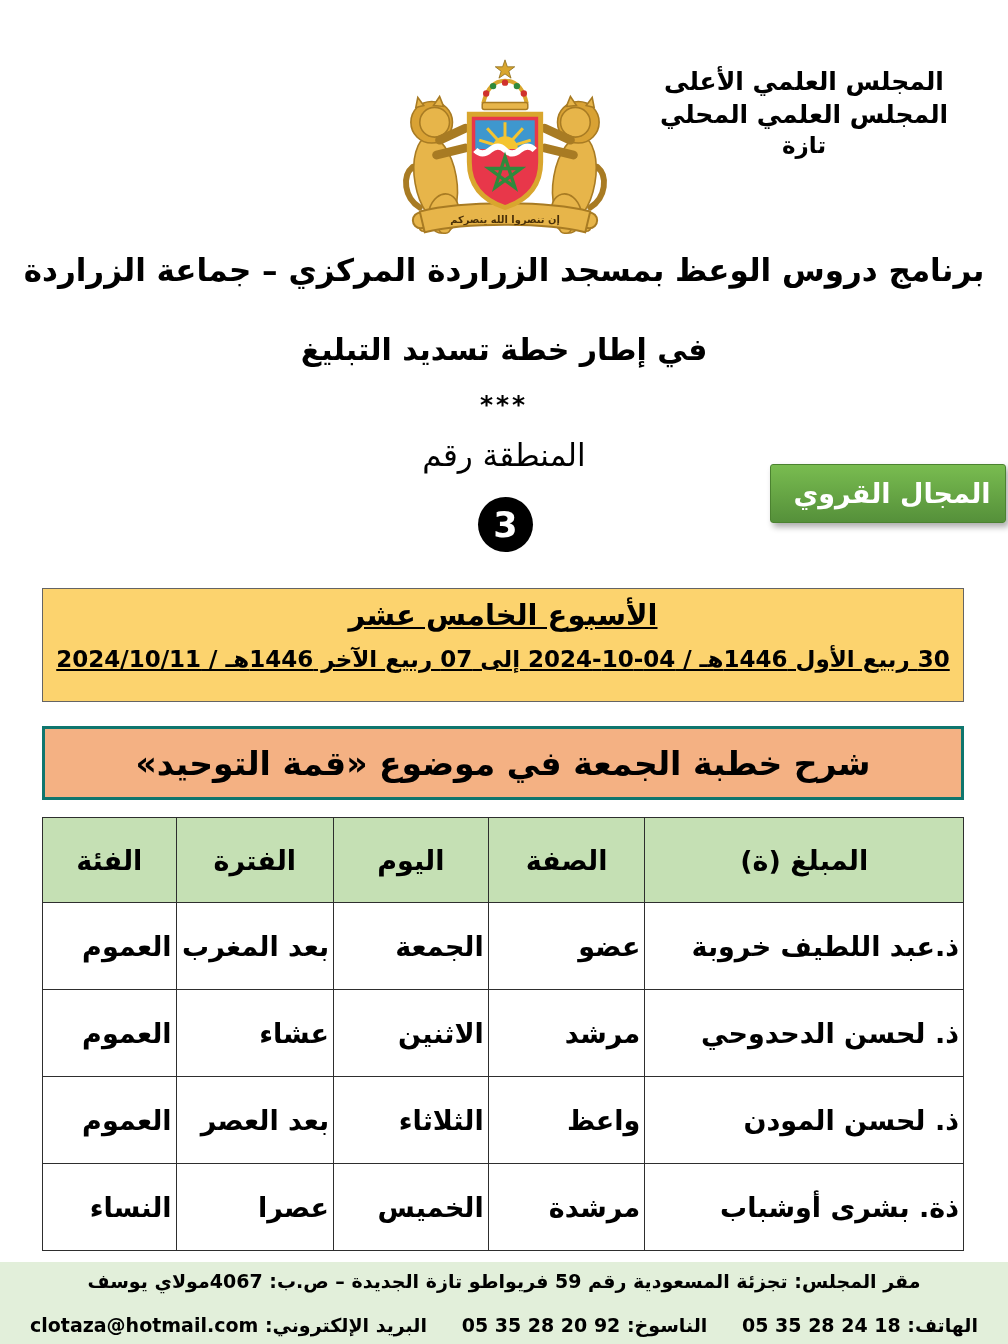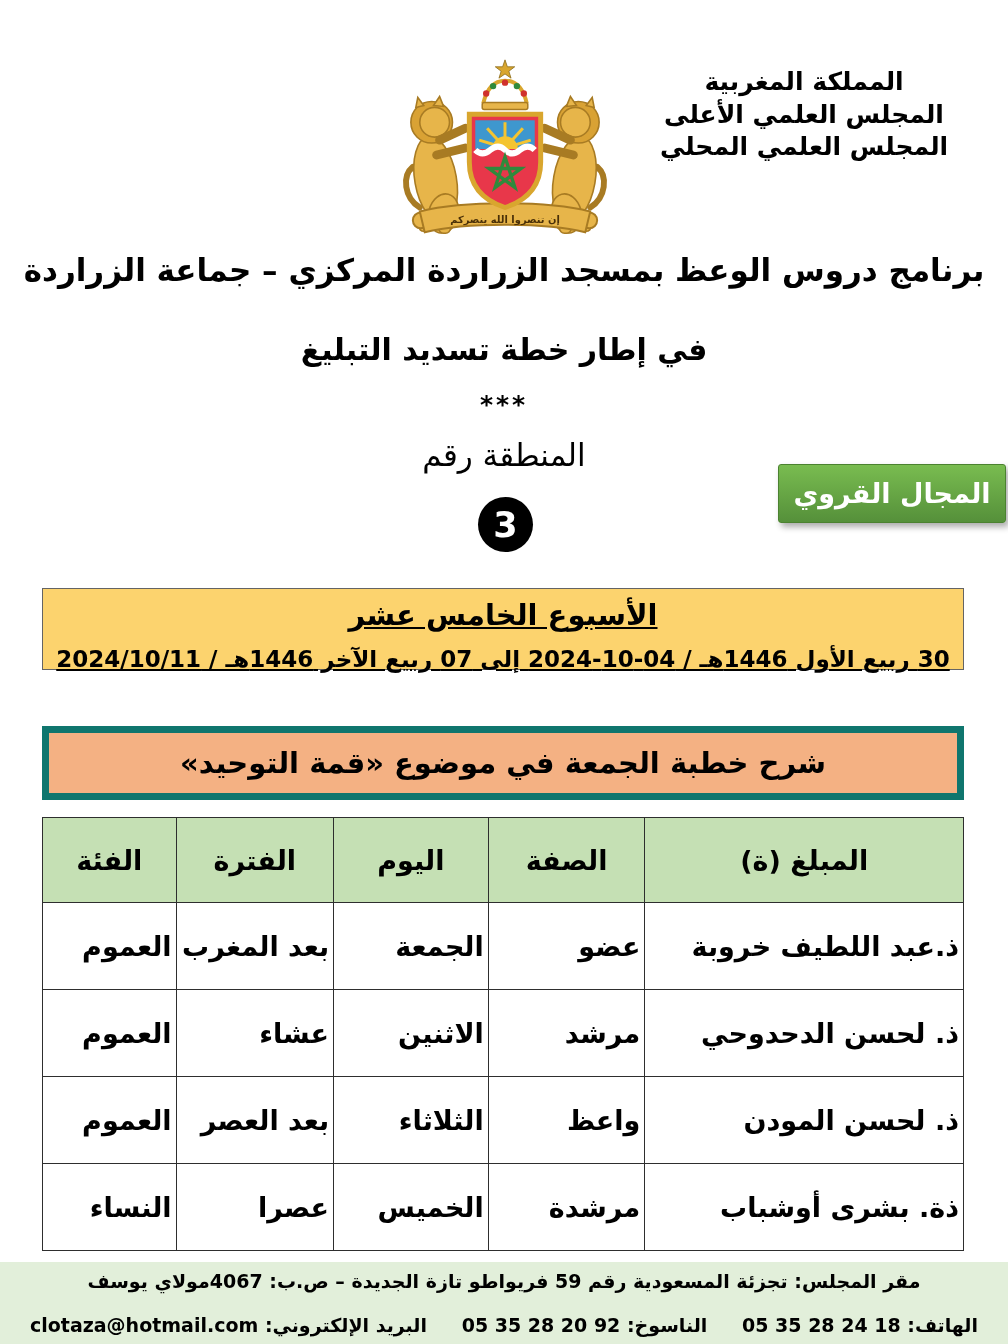--- a/index.html
+++ b/index.html
@@ -31,51 +31,51 @@
     font-size:25px;font-weight:bold;letter-spacing:3px;}
   .zone-label{position:absolute;top:437px;right:0;width:100%;text-align:center;
     font-size:31px;font-weight:normal;}
   .zone-circle{position:absolute;top:497px;left:478px;width:55px;height:55px;border-radius:50%;
     background:#000;color:#fff;font-size:35px;font-weight:bold;
     display:flex;align-items:center;justify-content:center;}
   .badge{position:absolute;top:464px;right:2px;width:226px;height:57px;
     background:linear-gradient(180deg,var(--badge-green-light),var(--badge-green-dark));
     border:1px solid #4B8230;border-radius:3px;box-shadow:3px 4px 6px rgba(0,0,0,.33);
     color:#fff;font-size:27px;font-weight:bold;
-    display:flex;align-items:center;justify-content:center;}
-  
-  .week-box{position:absolute;top:588px;left:42px;width:922px;height:82px;box-sizing:border-box;
+    display:flex;align-items:center;justify-content:center;padding-left:8px;}
+  
+  .week-box{position:absolute;top:588px;left:42px;width:922px;height:114px;box-sizing:border-box;
     background:var(--box-yellow);border:1px solid #646464;text-align:center;padding-top:9px;}
   .week-title{font-size:29px;font-weight:bold;text-decoration:underline;}
   .week-dates{margin-top:14px;font-size:23px;font-weight:bold;text-decoration:underline;}
   .subject-box{position:absolute;top:726px;left:42px;width:922px;height:74px;box-sizing:border-box;
-    background:var(--box-orange);border:7px solid #0f766e;
-    display:flex;align-items:center;justify-content:center;font-size:29px;font-weight:bold;}
+    background:var(--box-orange);border:3px solid #0f766e;
+    display:flex;align-items:center;justify-content:center;font-size:33px;font-weight:bold;}
   
   .schedule{position:absolute;top:817px;left:42px;width:922px;border-collapse:collapse;}
   .schedule th,.schedule td{border:1.6px solid #2e2e2e;text-align:center;vertical-align:middle;
     font-weight:bold;padding:0 4px;margin-top:44px;}
   .schedule th{background:var(--table-header-green);height:84px;font-size:27px;}
   .schedule td{background:#ffffff;height:86px;font-size:27px;text-align:right;}
   
   .footer{position:absolute;top:1262px;left:0;width:1008px;height:82px;background:var(--footer-green);
     display:flex;flex-direction:column;align-items:center;justify-content:center;gap:22px;
     font-size:19px;font-weight:bold;}
   .footer .line2 .pair{margin:0 14px;}
   .ltr{direction:ltr;unicode-bidi:isolate;display:inline-block;}
 </style>
 </head>
 <body>
 
 <div class="page">
 
   <div class="org-block">
-    <span class="org-line">المملكة المغربية</span>
     <span class="org-line">المجلس العلمي الأعلى</span>
     <span class="org-line">المجلس العلمي المحلي</span>
+    <span class="org-line small">تازة</span>
   </div>
 
   <svg class="emblem" viewBox="0 0 220 192" aria-hidden="true">
 
     <g stroke="#A87B23" stroke-width="1.6" fill="#E7B54A">
       <g>
         <path d="M196,152 C212,142 214,120 203,111" fill="none" stroke-width="6" stroke-linecap="round"></path>
         <ellipse cx="180" cy="124" rx="21" ry="44" transform="rotate(10 180 124)"></ellipse>
         <ellipse cx="172" cy="158" rx="15" ry="20" transform="rotate(-14 172 158)"></ellipse>
         <circle cx="184" cy="66" r="21" fill="#D9A234"></circle>

